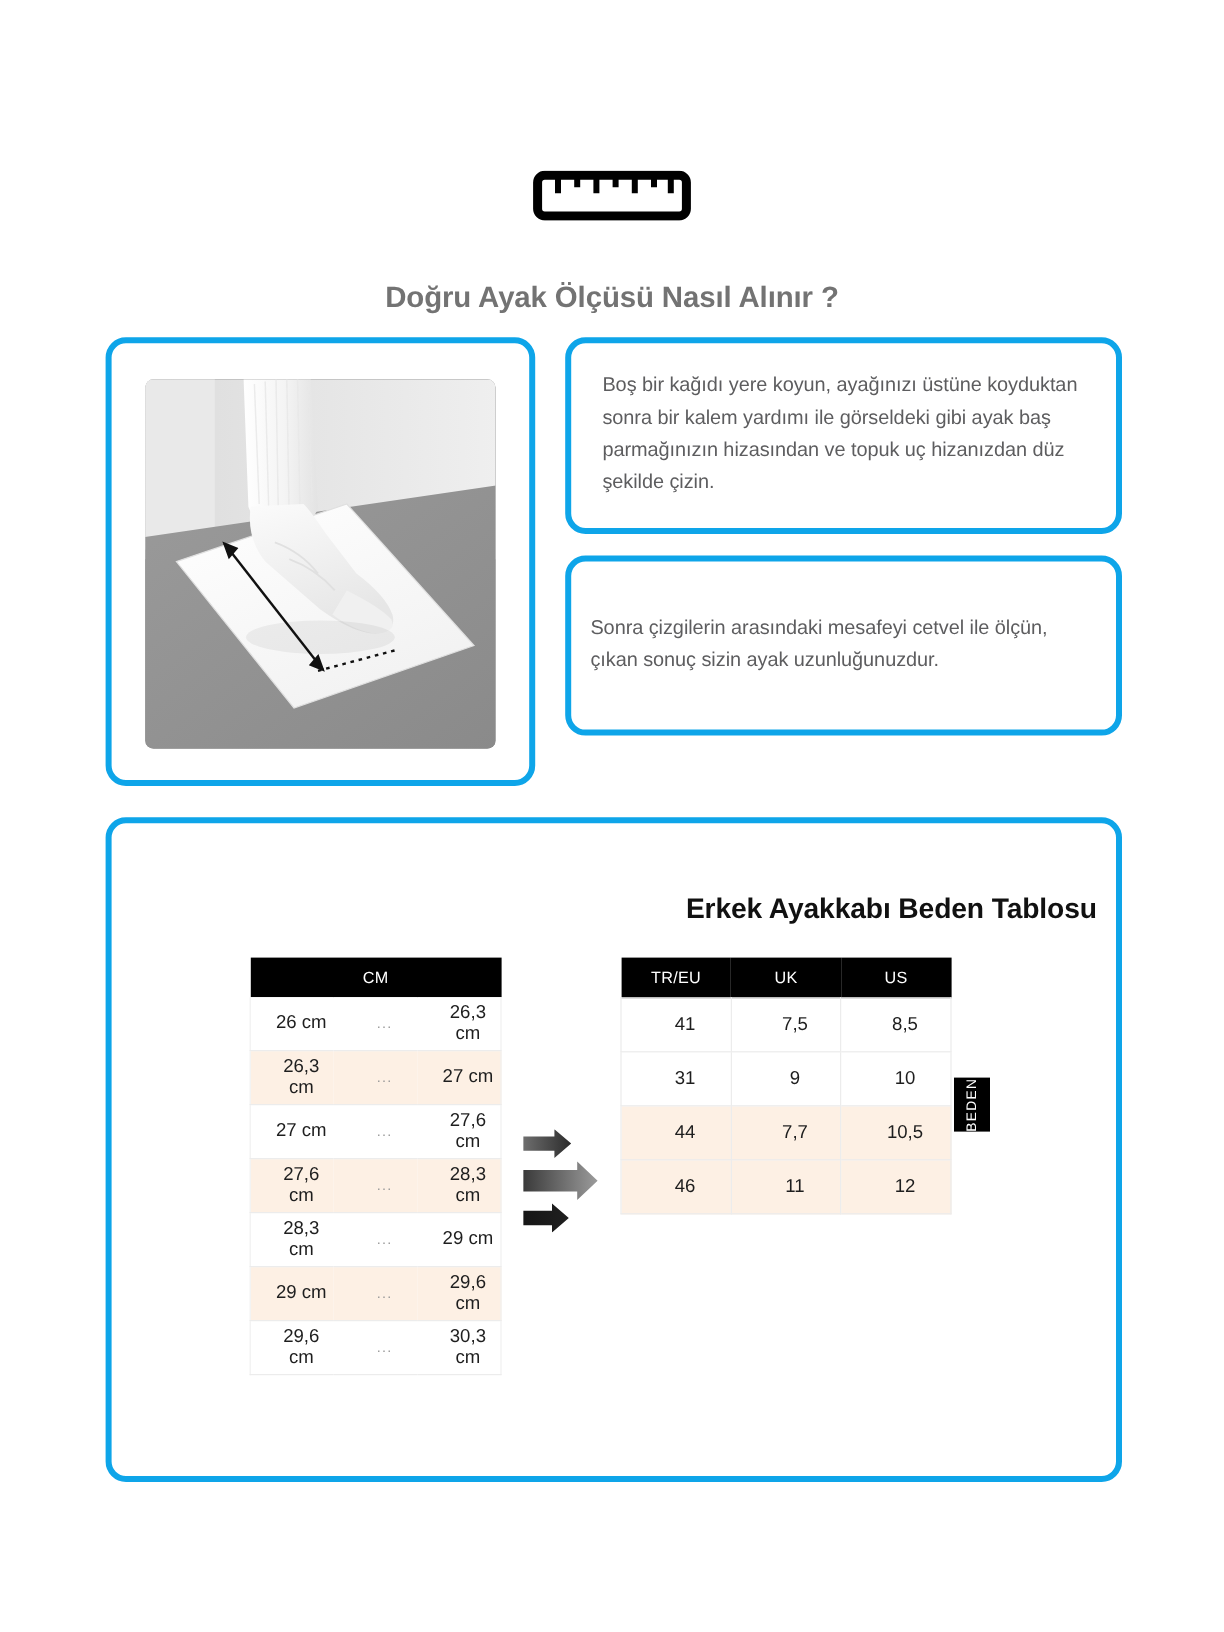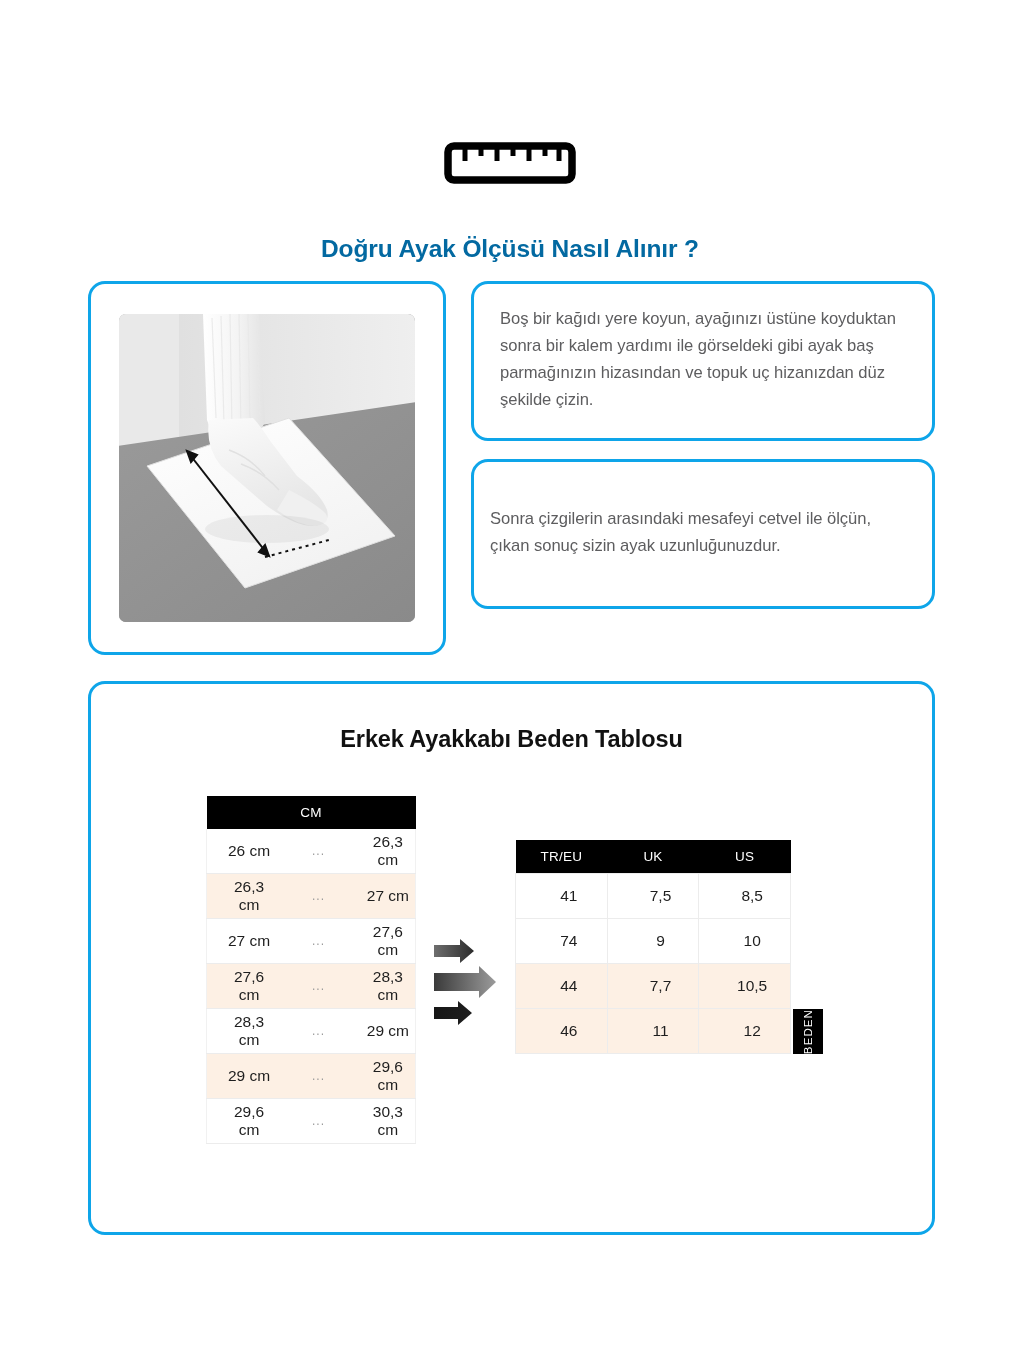--- a/index.html
+++ b/index.html
@@ -31,37 +31,37 @@
   
   .page-title {
     position: absolute;
     top: 219px;
     left: 0;
     width: 1020px;
     text-align: center;
     font-size: 24.5px;
     font-weight: bold;
     letter-spacing: -0.1px;
-    color: #0369a1;
+    color: #737373;
   }
 
   
   .top-row {
     position: absolute;
     top: 281px;
     left: 88px;
     width: 847px;
     display: flex;
     gap: 25px;
     align-items: flex-start;
   }
 
   .card {
     background: #ffffff;
-    border: 3px solid #0ea5e9;
+    border: 5px solid #0ea5e9;
     border-radius: 17px;
     box-sizing: border-box;
   }
 
   .photo-card {
     width: 358px;
     height: 374px;
     padding: 30px 28px;
     display: flex;
     align-items: flex-start;
@@ -104,23 +104,23 @@
   .table-card {
     position: absolute;
     top: 681px;
     left: 88px;
     width: 847px;
     height: 554px;
     box-sizing: border-box;
   }
 
   .table-title {
-    margin: 0;
+    margin: 16px;
     padding-top: 42px;
-    text-align: center;
+    text-align: right;
     font-size: 23.5px;
     font-weight: bold;
     color: #111111;
     letter-spacing: -0.1px;
   }
 
   .tables-row {
     position: absolute;
     top: 112px;
     left: 0;
@@ -174,21 +174,21 @@
   .arrows {
     width: 99px;
     display: flex;
     justify-content: center;
     align-items: center;
     align-self: center;
     padding-top: 28px;
   }
 
   
-  .eu-wrap { display: flex; align-items: flex-end; margin-top: 44px; }
+  .eu-wrap { display: flex; align-items: center; }
   .eu-table { width: 276px; }
   .eu-table td { border: 1px solid #ececec; }
   .eu-table th { border: none; }
 
   .beden-bar {
     width: 30px;
     background: #000000;
     margin-top: 31px;
     margin-left: 2px;
     display: flex;
@@ -393,21 +393,21 @@
             <th>US</th>
           </tr>
         </thead>
         <tbody>
           <tr>
             <td>41</td>
             <td>7,5</td>
             <td>8,5</td>
           </tr>
           <tr>
-            <td>74</td>
+            <td>31</td>
             <td>9</td>
             <td>10</td>
           </tr>
           <tr class="alt">
             <td>44</td>
             <td>7,7</td>
             <td>10,5</td>
           </tr>
           <tr class="alt">
             <td>46</td>

